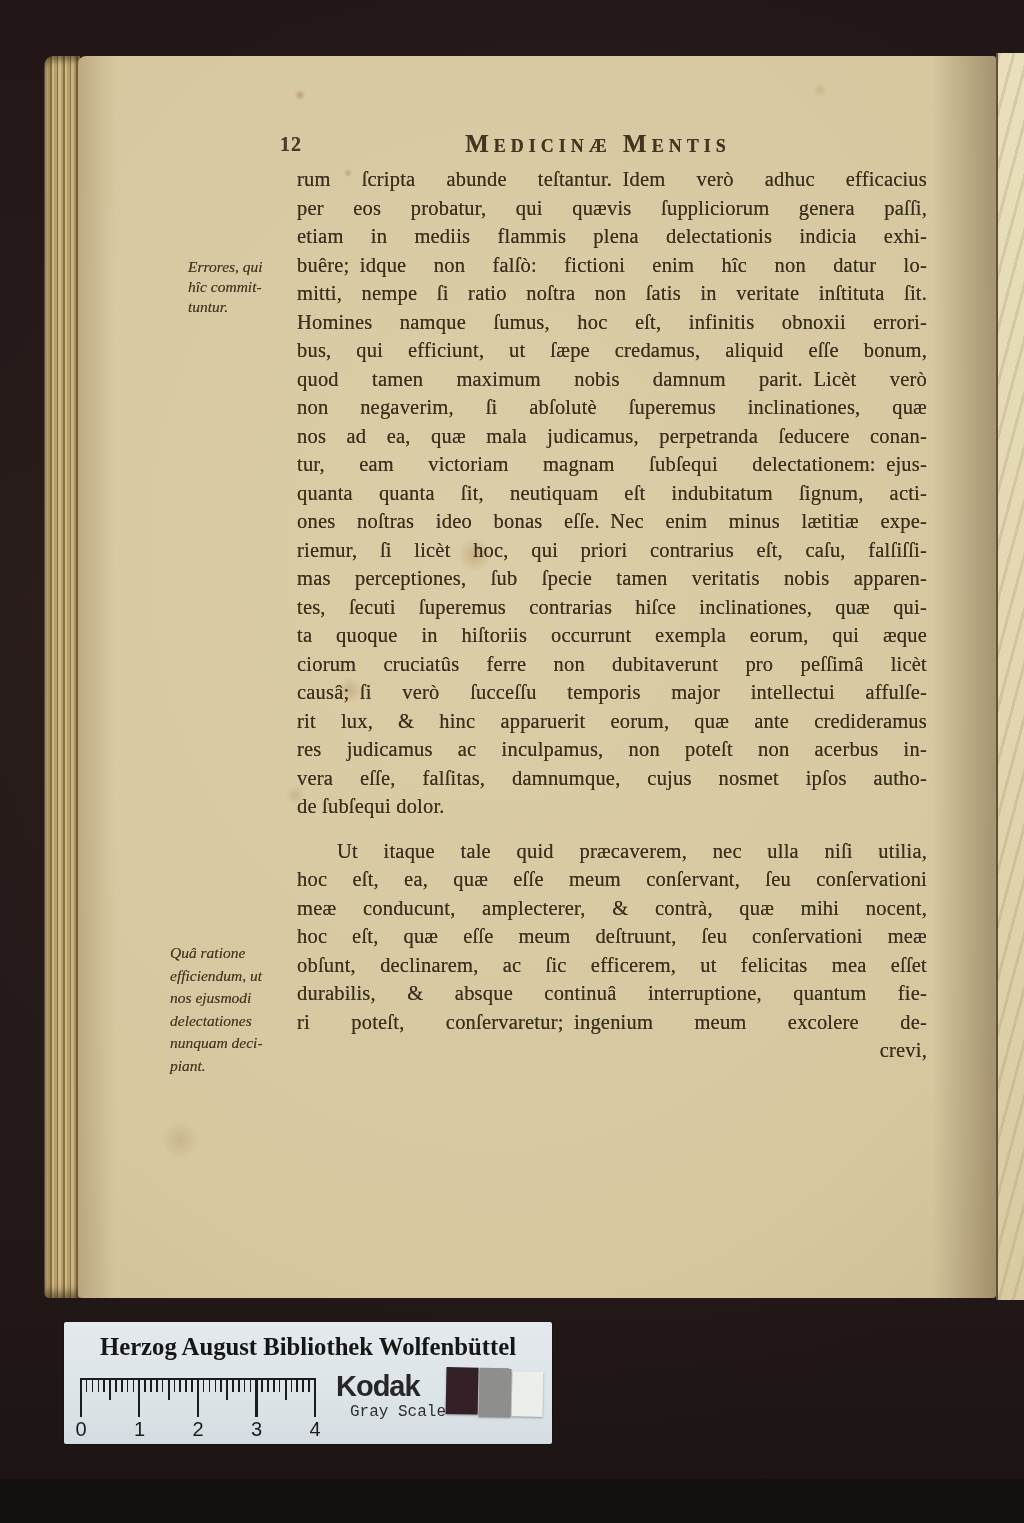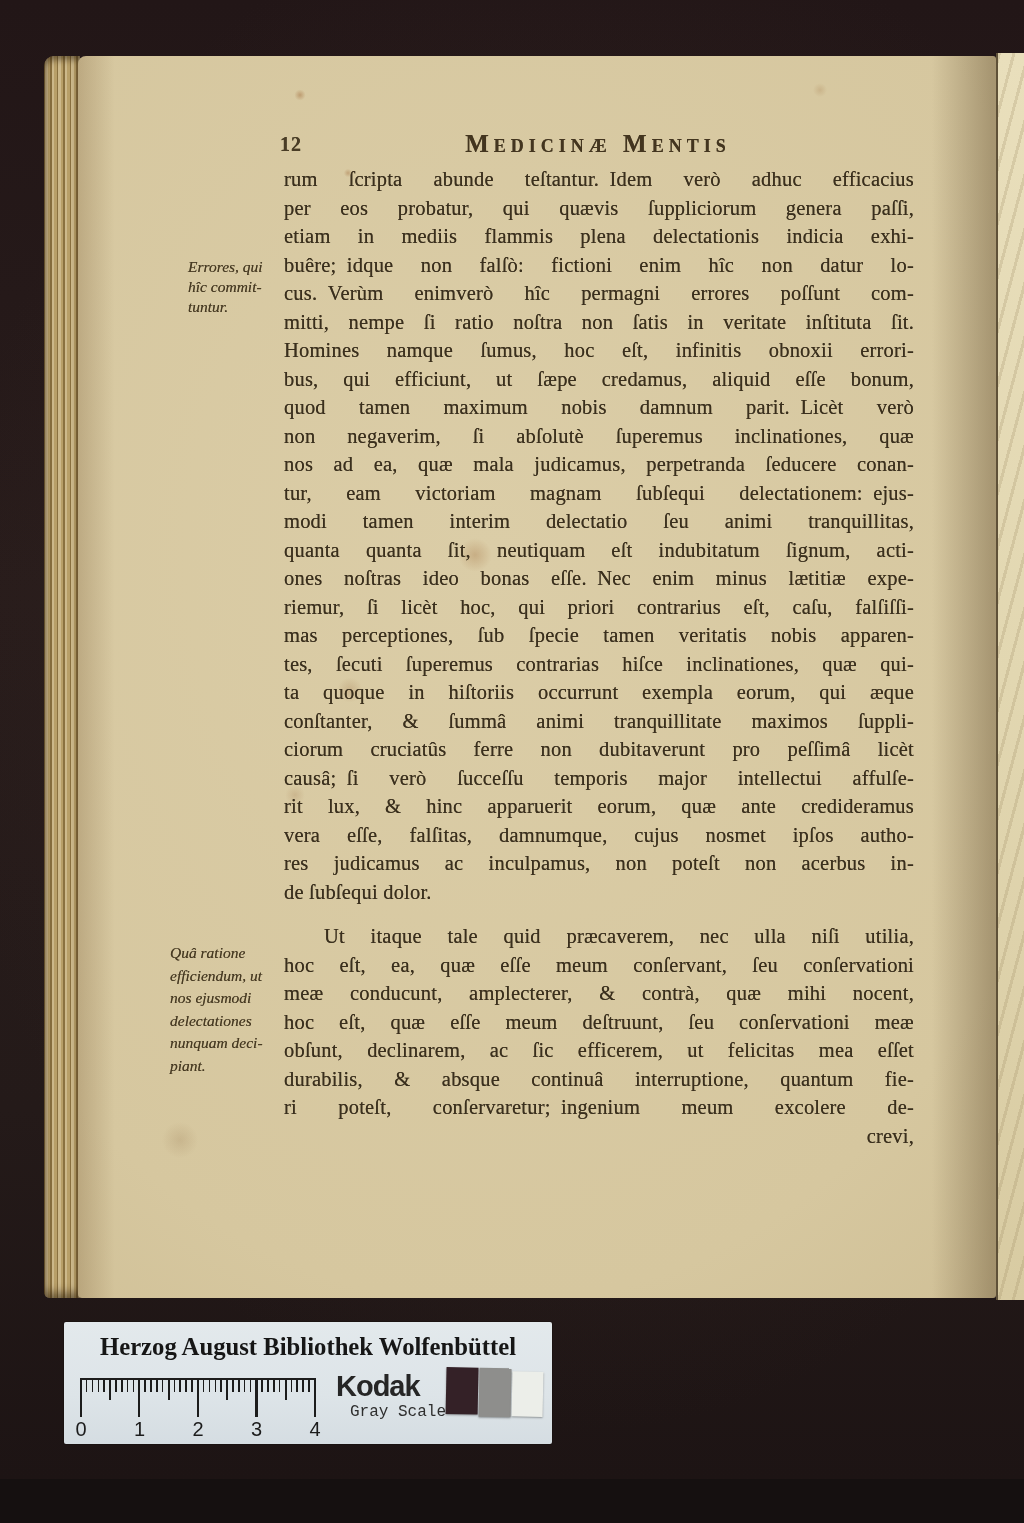--- a/index.html
+++ b/index.html
@@ -36,21 +36,21 @@
   .page-number{
     position:absolute;left:202px;top:77px;font-size:20px;font-weight:bold;
     letter-spacing:1px;color:#4a3d26;text-shadow:0 0 .6px rgba(58,47,29,.8);
   }
   .running-title{
     position:absolute;left:205px;top:74px;width:630px;text-align:center;
     font-variant:small-caps;font-size:25px;font-weight:600;letter-spacing:5px;
     color:#43351f;text-shadow:0 0 .6px rgba(58,47,29,.7);
   }
   .body-text{
-    position:absolute;left:206px;top:109px;width:630px;
+    position:absolute;left:219px;top:109px;width:630px;
     font-size:20.5px;line-height:28.5px;letter-spacing:.2px;
     text-shadow:0 0 .6px rgba(58,47,29,.75);
   }
   .line{text-align:justify;text-align-last:justify;}
   .line.no-just{text-align:left;text-align-last:left;}
   .line.indent{text-indent:40px;margin-top:16px;}
   .catchword{text-align:right;text-align-last:right;}
   .margin-note{
     position:absolute;font-style:italic;font-size:15.5px;line-height:20px;
     color:#473a22;text-shadow:0 0 .5px rgba(58,47,29,.7);
@@ -128,41 +128,38 @@
       <div>delectationes</div>
       <div>nunquam deci-</div>
       <div>piant.</div>
     </div>
 
     <div class="body-text">
       <div class="line">rum ſcripta abunde teſtantur. Idem verò adhuc efficacius</div>
       <div class="line">per eos probatur, qui quævis ſuppliciorum genera paſſi,</div>
       <div class="line">etiam in mediis flammis plena delectationis indicia exhi-</div>
       <div class="line">buêre; idque non falſò: fictioni enim hîc non datur lo-</div>
-      <div class="line">cus. Verùm enimverò hîc permagni errores poſſunt com-</div>
       <div class="line">mitti, nempe ſi ratio noſtra non ſatis in veritate inſtituta ſit.</div>
       <div class="line">Homines namque ſumus, hoc eſt, infinitis obnoxii errori-</div>
       <div class="line">bus, qui efficiunt, ut ſæpe credamus, aliquid eſſe bonum,</div>
       <div class="line">quod tamen maximum nobis damnum parit. Licèt verò</div>
       <div class="line">non negaverim, ſi abſolutè ſuperemus inclinationes, quæ</div>
       <div class="line">nos ad ea, quæ mala judicamus, perpetranda ſeducere conan-</div>
       <div class="line">tur, eam victoriam magnam ſubſequi delectationem: ejus-</div>
-      <div class="line">modi tamen interim delectatio ſeu animi tranquillitas,</div>
       <div class="line">quanta quanta ſit, neutiquam eſt indubitatum ſignum, acti-</div>
       <div class="line">ones noſtras ideo bonas eſſe. Nec enim minus lætitiæ expe-</div>
       <div class="line">riemur, ſi licèt hoc, qui priori contrarius eſt, caſu, falſiſſi-</div>
       <div class="line">mas perceptiones, ſub ſpecie tamen veritatis nobis apparen-</div>
       <div class="line">tes, ſecuti ſuperemus contrarias hiſce inclinationes, quæ qui-</div>
       <div class="line">ta quoque in hiſtoriis occurrunt exempla eorum, qui æque</div>
-      <div class="line">conſtanter, &amp; ſummâ animi tranquillitate maximos ſuppli-</div>
       <div class="line">ciorum cruciatûs ferre non dubitaverunt pro peſſimâ licèt</div>
       <div class="line">causâ; ſi verò ſucceſſu temporis major intellectui affulſe-</div>
       <div class="line">rit lux, &amp; hinc apparuerit eorum, quæ ante credideramus</div>
+      <div class="line">res judicamus ac inculpamus, non poteſt non acerbus in-</div>
       <div class="line">vera eſſe, falſitas, damnumque, cujus nosmet ipſos autho-</div>
-      <div class="line">res judicamus ac inculpamus, non poteſt non acerbus in-</div>
       <div class="line no-just">de ſubſequi dolor.</div>
       <div class="line indent">Ut itaque tale quid præcaverem, nec ulla niſi utilia,</div>
       <div class="line">hoc eſt, ea, quæ eſſe meum conſervant, ſeu conſervationi</div>
       <div class="line">meæ conducunt, amplecterer, &amp; contrà, quæ mihi nocent,</div>
       <div class="line">hoc eſt, quæ eſſe meum deſtruunt, ſeu conſervationi meæ</div>
       <div class="line">obſunt, declinarem, ac ſic efficerem, ut felicitas mea eſſet</div>
       <div class="line">durabilis, &amp; absque continuâ interruptione, quantum fie-</div>
       <div class="line">ri poteſt, conſervaretur; ingenium meum excolere de-</div>
       <div class="line catchword">crevi,</div>
     </div>

